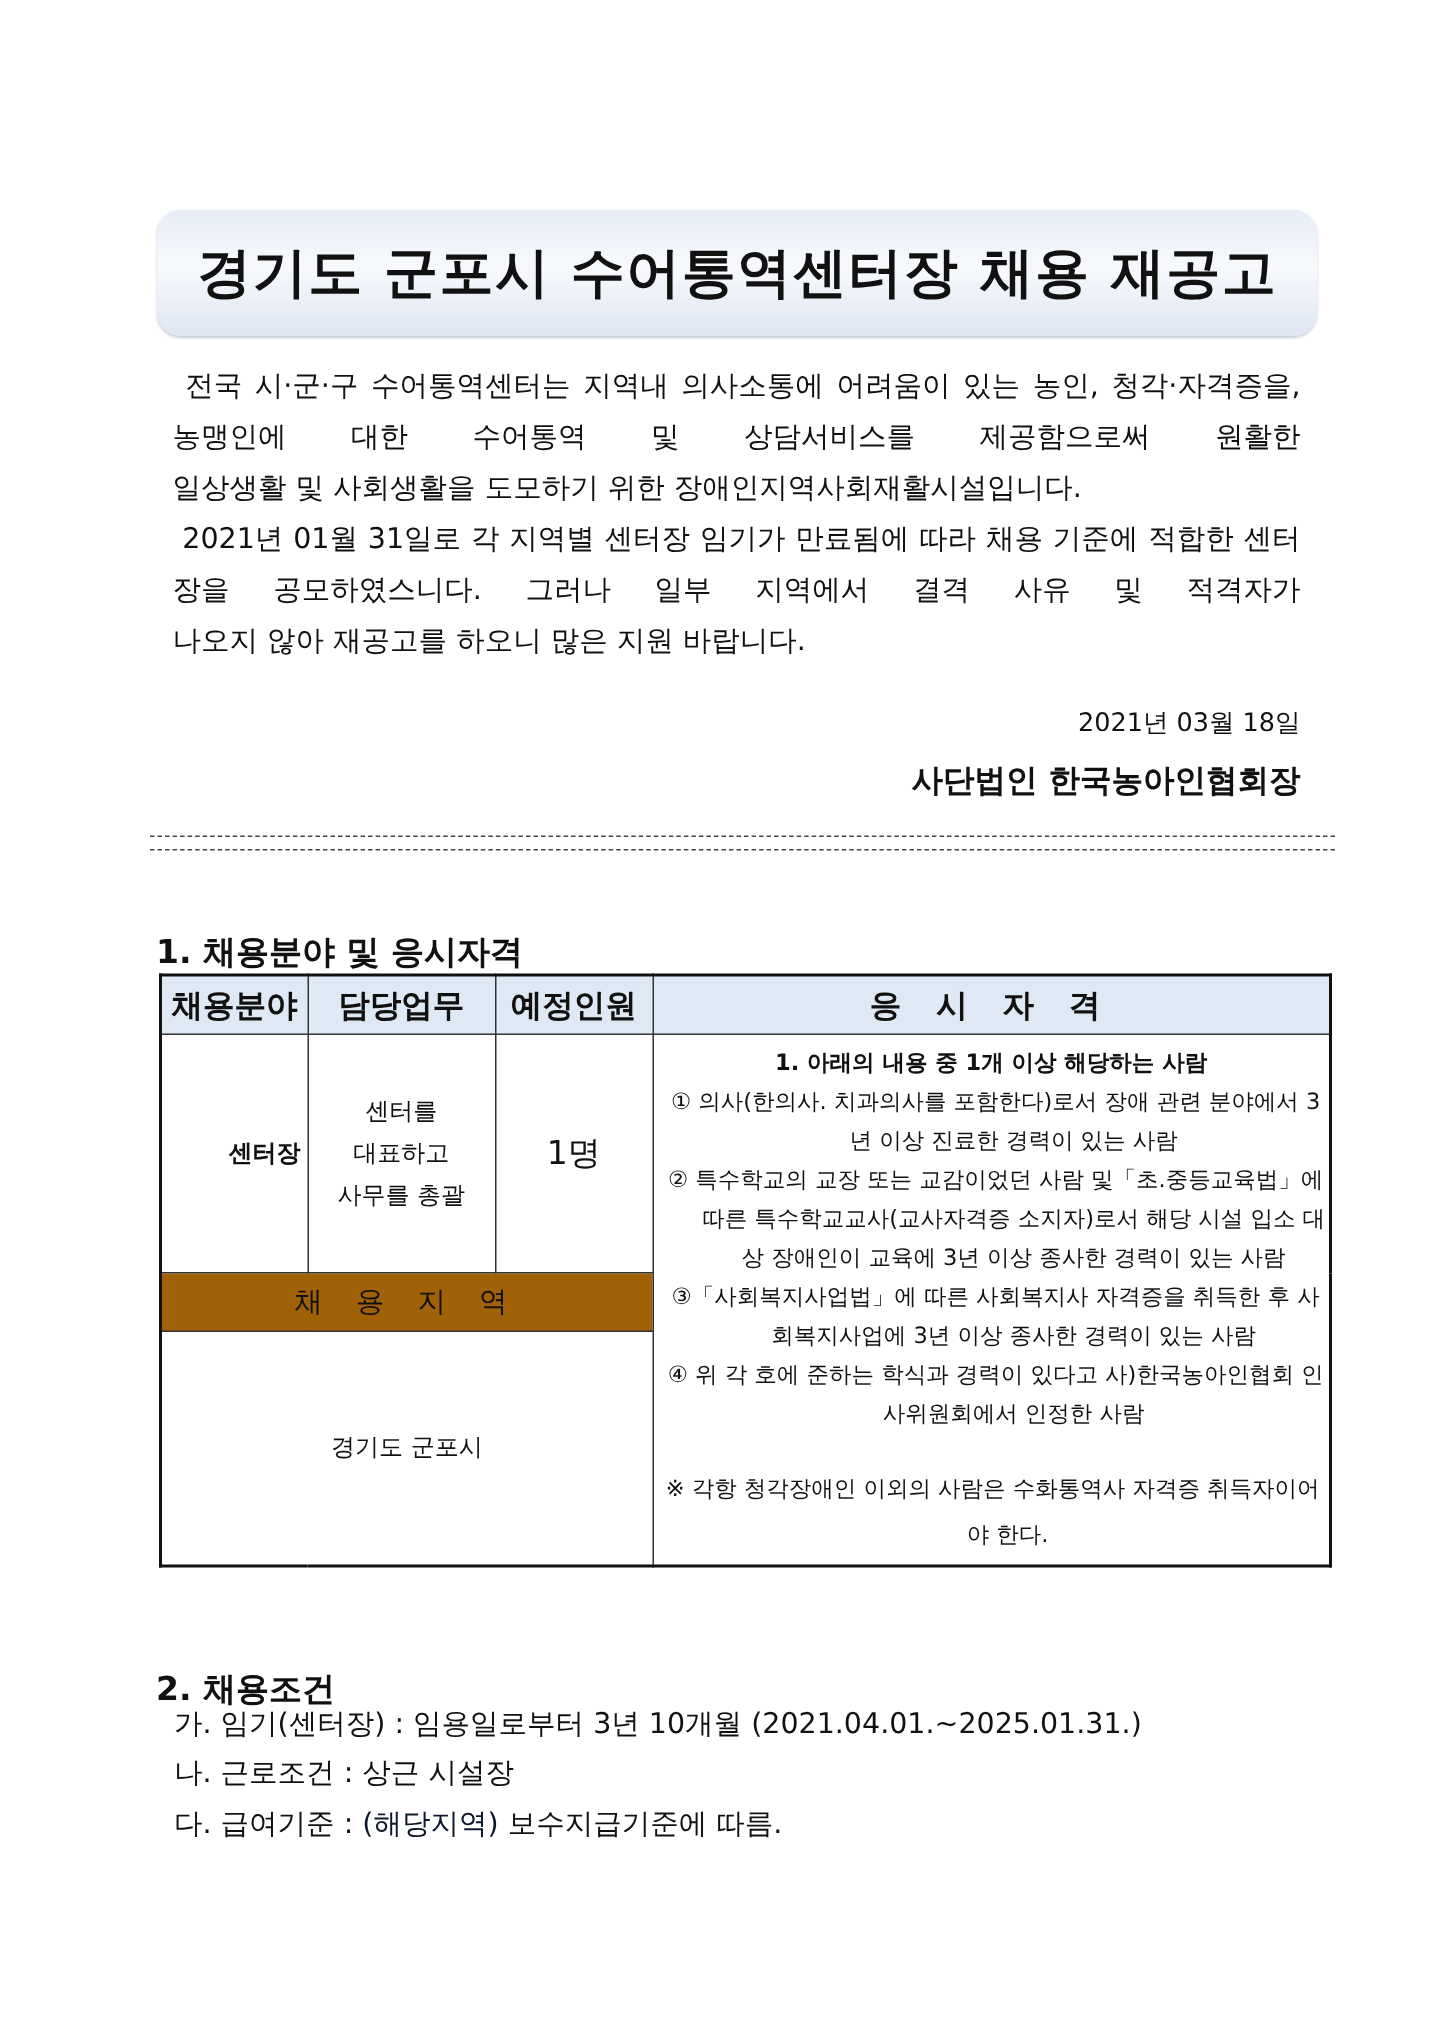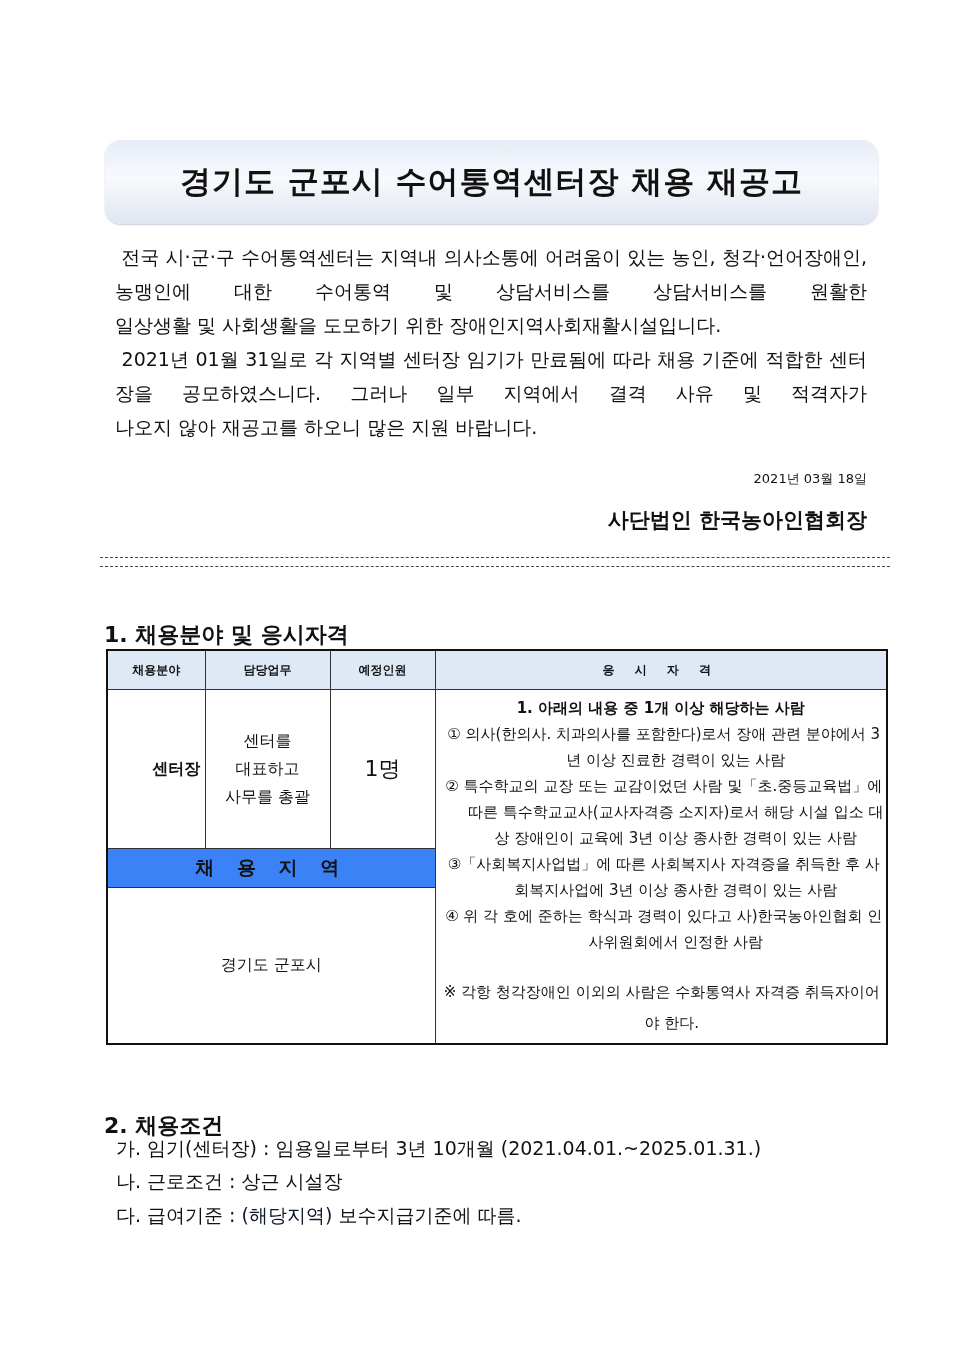--- a/index.html
+++ b/index.html
@@ -8,57 +8,57 @@
       font-family: "DejaVu Sans", "Liberation Sans", sans-serif; color: #111;
     }
     .title-box {
       position: absolute; left: 105px; top: 140px; width: 773px; height: 84px;
       border-radius: 16px;
       background: linear-gradient(180deg, #e7edf7 0%, #f7f9fc 45%, #dfe6f2 100%);
       box-shadow: 0 1px 2px rgba(90,110,150,0.35);
       display: flex; align-items: center; justify-content: center;
     }
     .title-box h1 {
-      margin: 0; font-size: 31px; font-weight: bold; letter-spacing: 1px;
+      margin: 0; font-size: 36px; font-weight: bold; letter-spacing: 1px;
       font-family: "DejaVu Sans", sans-serif; color: #111;
     }
     .intro {
       position: absolute; left: 115px; top: 240px; width: 752px;
       font-size: 19px; line-height: 34px; text-align: justify;
       text-align-last: justify;
     }
     .intro p { margin: 0; }
     .intro .last { text-align-last: left; }
     .date {
-      position: absolute; right: 93px; top: 470px; font-size: 13px;
+      position: absolute; right: 93px; top: 470px; font-size: 17px;
     }
     .org {
       position: absolute; right: 93px; top: 506px; font-size: 21px; font-weight: bold;
     }
     .divider {
       position: absolute; left: 100px; top: 557px; width: 790px; height: 8px;
       border-top: 1px dashed #444; border-bottom: 1px dashed #444;
     }
     .sec-title {
       position: absolute; left: 104px; font-size: 22px; font-weight: bold; margin-top: 15px;
     }
     table.req {
       position: absolute; left: 106px; top: 649px; width: 782px;
       border-collapse: collapse; font-size: 15px;
       border: 2px solid #111;
     }
     table.req td, table.req th {
       border: 1px solid #333; padding: 0; text-align: center; vertical-align: middle;
     }
     table.req th {
-      background: #dfe8f5; font-size: 12px; height: 38px; font-weight: bold;
+      background: #dfe8f5; font-size: 21px; height: 38px; font-weight: bold;
     }
     th.qual-head { letter-spacing: 8px; font-size: 19px; }
     td.region-head {
-      background: #3b82f6; font-size: 19px; font-weight: bold; height: 38px; letter-spacing: 8px;
+      background: #a16207; font-size: 19px; font-weight: normal; height: 38px; letter-spacing: 8px;
     }
     td.qual {
       text-align: left; vertical-align: top; padding: 2px 8px 2px 6px;
       font-size: 15px; line-height: 26px;
     }
     .q-head { font-weight: bold; }
     .q-item { padding-left: 30px; text-indent: -24px; }
     .b { font-weight: normal; margin-top: 45px; }
     .note { margin-top: 22px; padding-left: 22px; text-indent: -20px; line-height: 31px; }
     .cond {
@@ -67,21 +67,21 @@
     .red { color: #0f172a; }
   </style>
 </head>
 <body>
 
 <div class="title-box">
   <h1>경기도 군포시 수어통역센터장 채용 재공고</h1>
 </div>
 
 <div class="intro">
-  <p>&nbsp;<span>전국 시·군·구 수어통역센터는 지역내 의사소통에 어려움이 있는 농인, 청각·언어장애인, 농맹인에 대한 수어통역 및 상담서비스를 상담서비스를 원활한</span></p>
+  <p>&nbsp;<span>전국 시·군·구 수어통역센터는 지역내 의사소통에 어려움이 있는 농인, 청각·자격증을, 농맹인에 대한 수어통역 및 상담서비스를 제공함으로써 원활한</span></p>
   <p class="last">일상생활 및 사회생활을 도모하기 위한 장애인지역사회재활시설입니다.</p>
   <p>&nbsp;<span>2021년 01월 31일로 각 지역별 센터장 임기가 만료됨에 따라 채용 기준에 적합한 센터장을 공모하였스니다. 그러나 일부 지역에서 결격 사유 및 적격자가</span></p>
   <p class="last">나오지 않아 재공고를 하오니 많은 지원 바랍니다.</p>
 </div>
 
 <div class="date">2021년 03월 18일</div>
 <div class="org">사단법인 한국농아인협회장</div>
 
 <div class="divider"></div>
 

